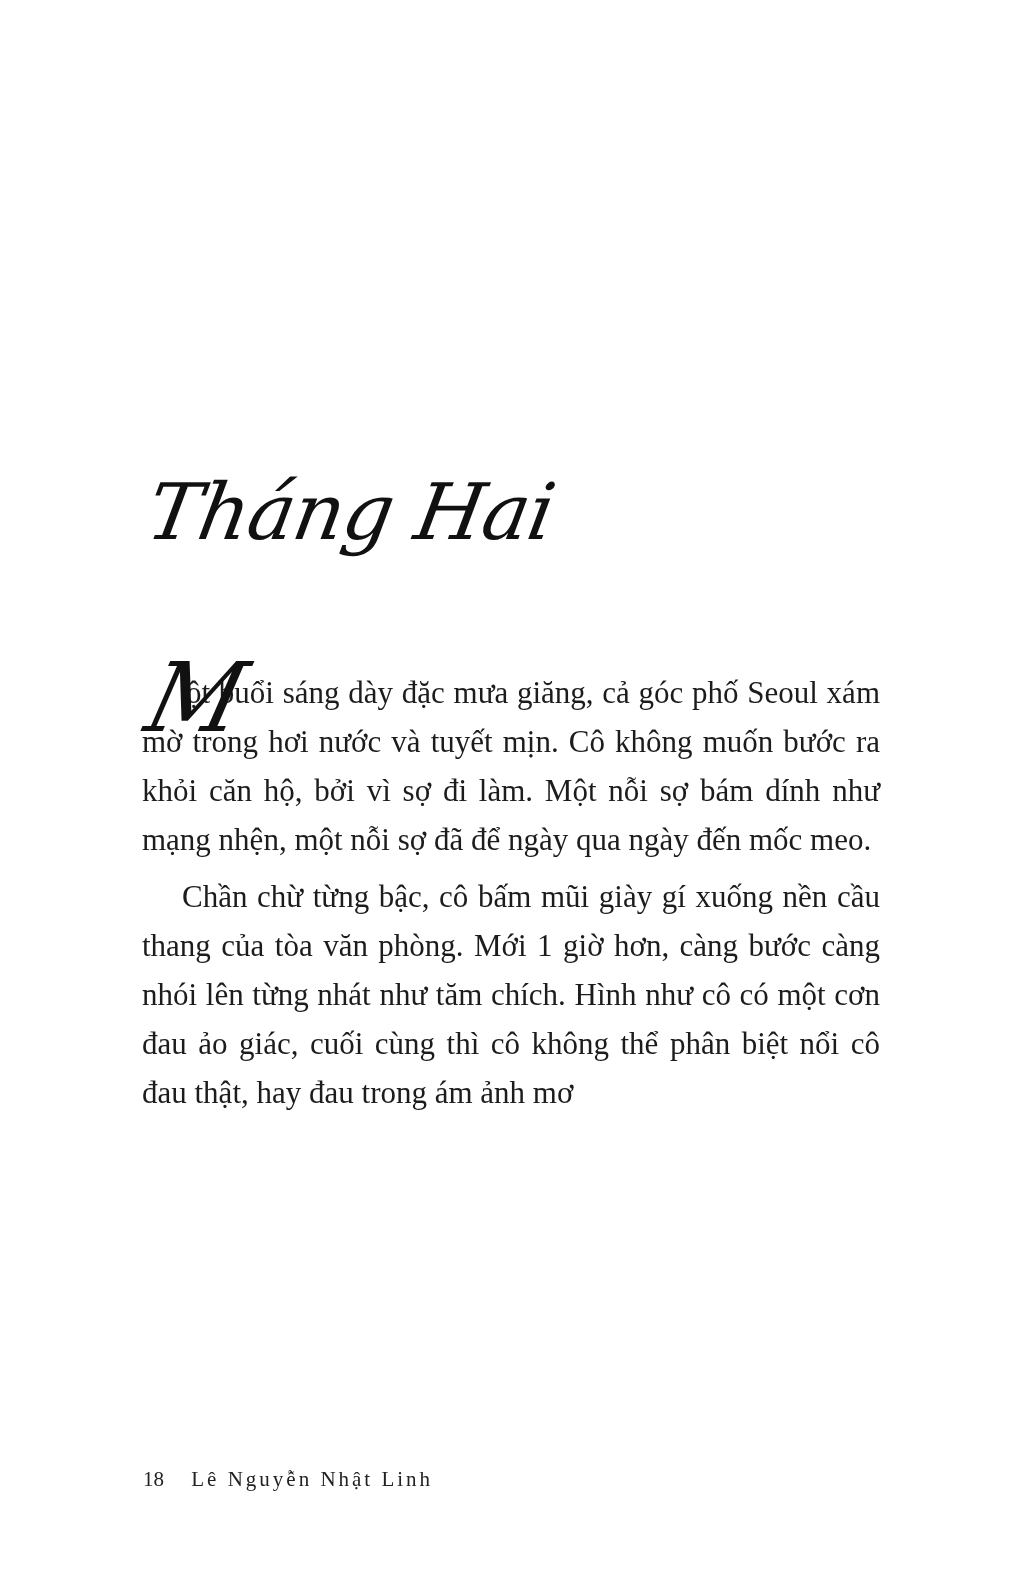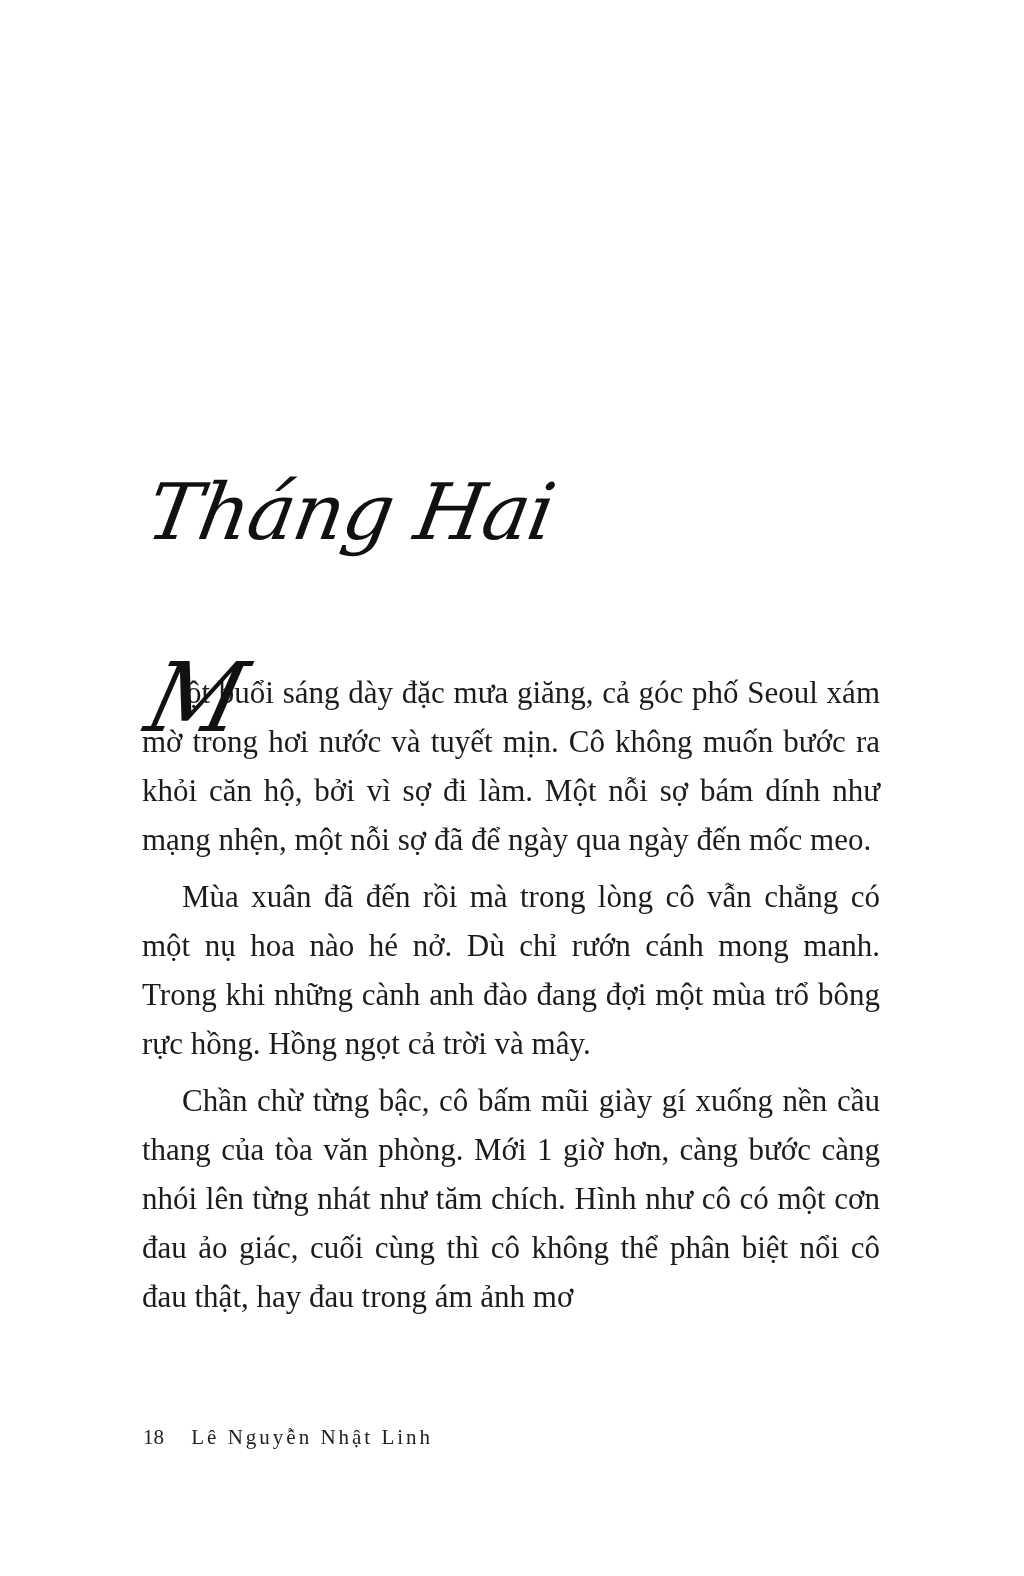--- a/index.html
+++ b/index.html
@@ -66,21 +66,21 @@
     .first-line-indent {
       display: inline-block;
       width: 44px;
     }
     .para.indent {
       text-indent: 40px;
     }
     .footer {
       position: absolute;
       left: 143px;
-      top: 1424px;
+      top: 1466px;
       font-size: 21px;
       line-height: 26px;
       color: #222;
     }
     .footer .page-num {
       margin-right: 22px;
     }
     .footer .author {
       letter-spacing: 3px;
     }
@@ -90,21 +90,20 @@
 
 <div class="page">
 
   <div class="chapter-title">Tháng Hai</div>
 
   <div class="body-text">
     <p class="para first">
       <span class="drop-cap">M</span>
       <span class="first-line-indent"></span><span>ột buổi sáng dày đặc mưa giăng, cả góc phố Seoul xám mờ trong hơi nước và tuyết mịn. Cô không muốn bước ra khỏi căn hộ, bởi vì sợ đi làm. Một nỗi sợ bám dính như mạng nhện, một nỗi sợ đã để ngày qua ngày đến mốc meo.</span>
     </p>
-    <p class="para indent">Mùa xuân đã đến rồi mà trong lòng cô vẫn chẳng có một nụ hoa nào hé nở. Dù chỉ rướn cánh mong manh. Trong khi những cành anh đào đang đợi một mùa trổ bông rực hồng. Hồng ngọt cả trời và mây.</p>
     <p class="para indent">Chần chừ từng bậc, cô bấm mũi giày gí xuống nền cầu thang của tòa văn phòng. Mới 1 giờ hơn, càng bước càng nhói lên từng nhát như tăm chích. Hình như cô có một cơn đau ảo giác, cuối cùng thì cô không thể phân biệt nổi cô đau thật, hay đau trong ám ảnh mơ</p>
   </div>
 
   <div class="footer">
     <span class="page-num">18</span>
     <span class="author">Lê Nguyễn Nhật Linh</span>
   </div>
 
 </div>
 

